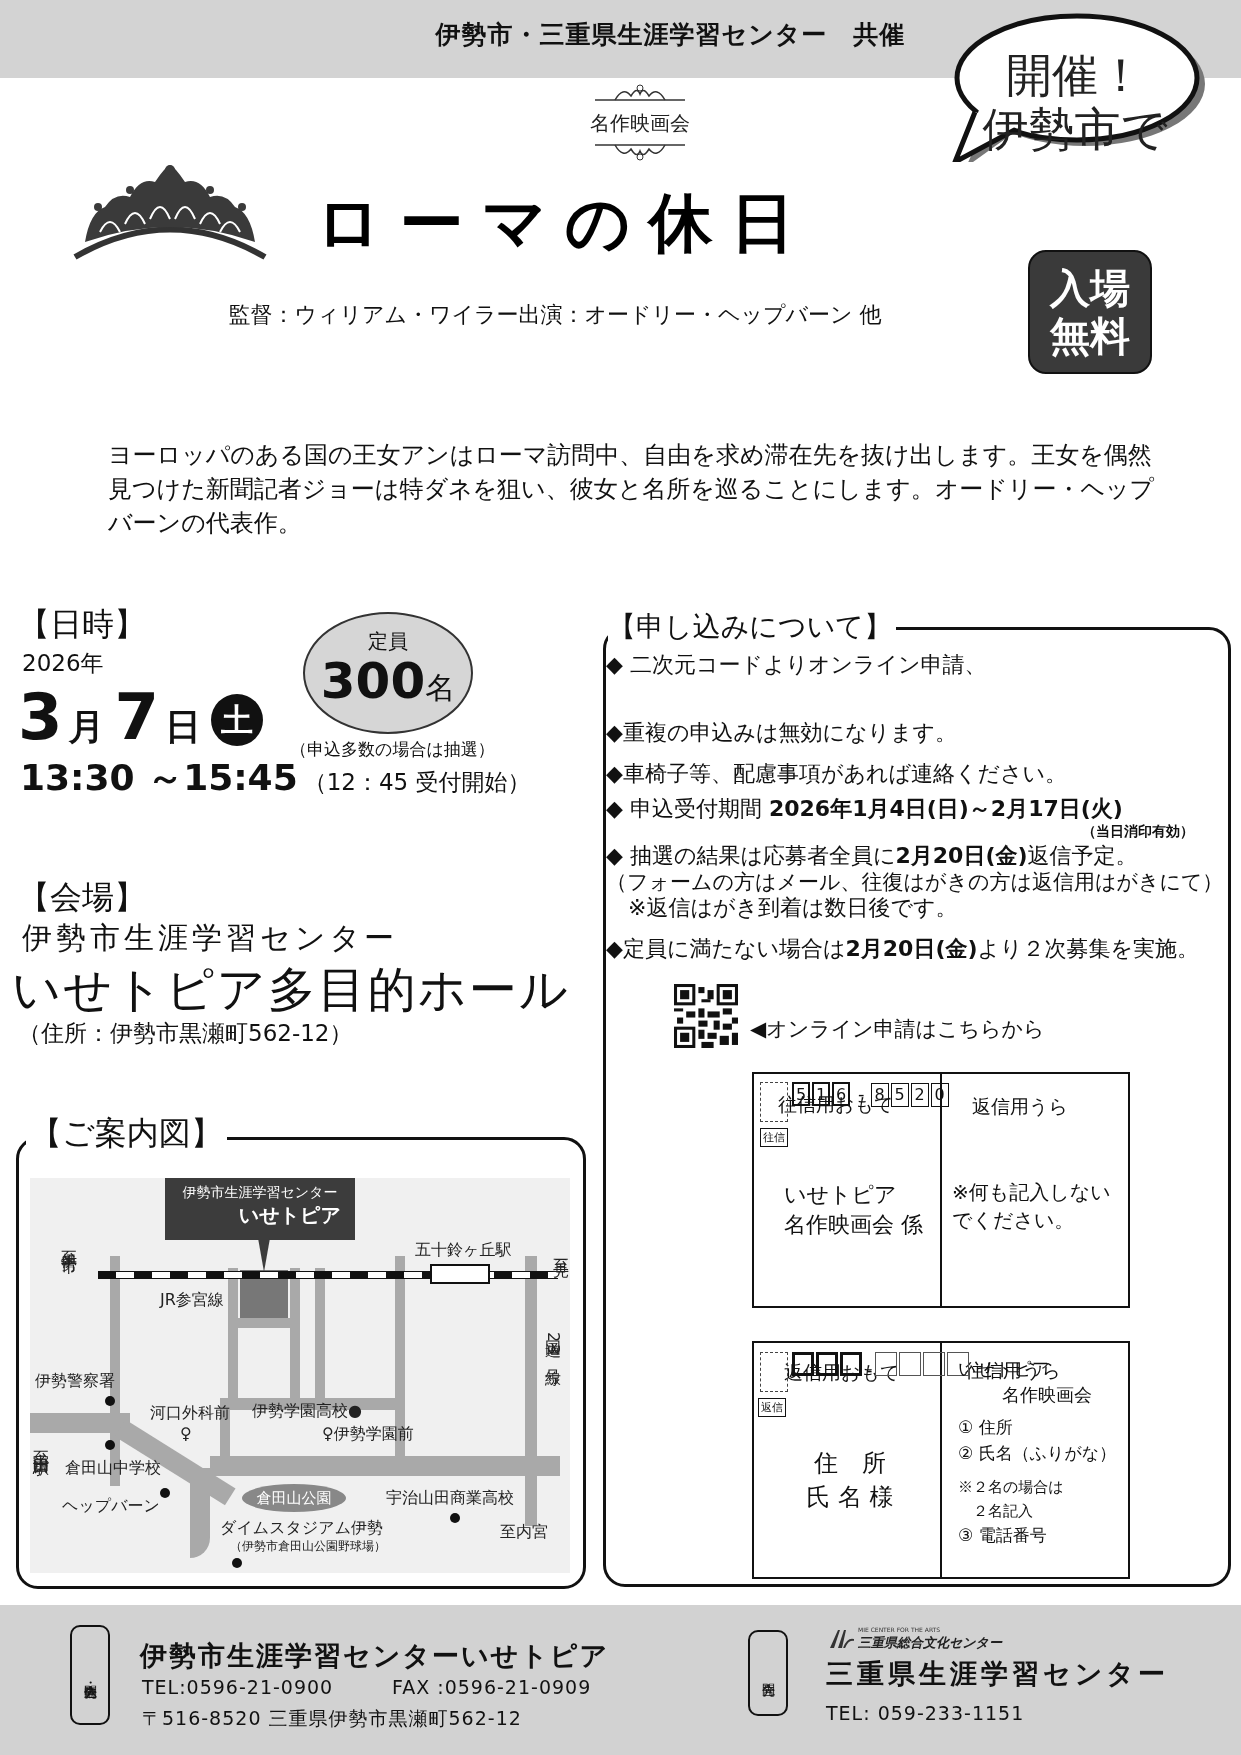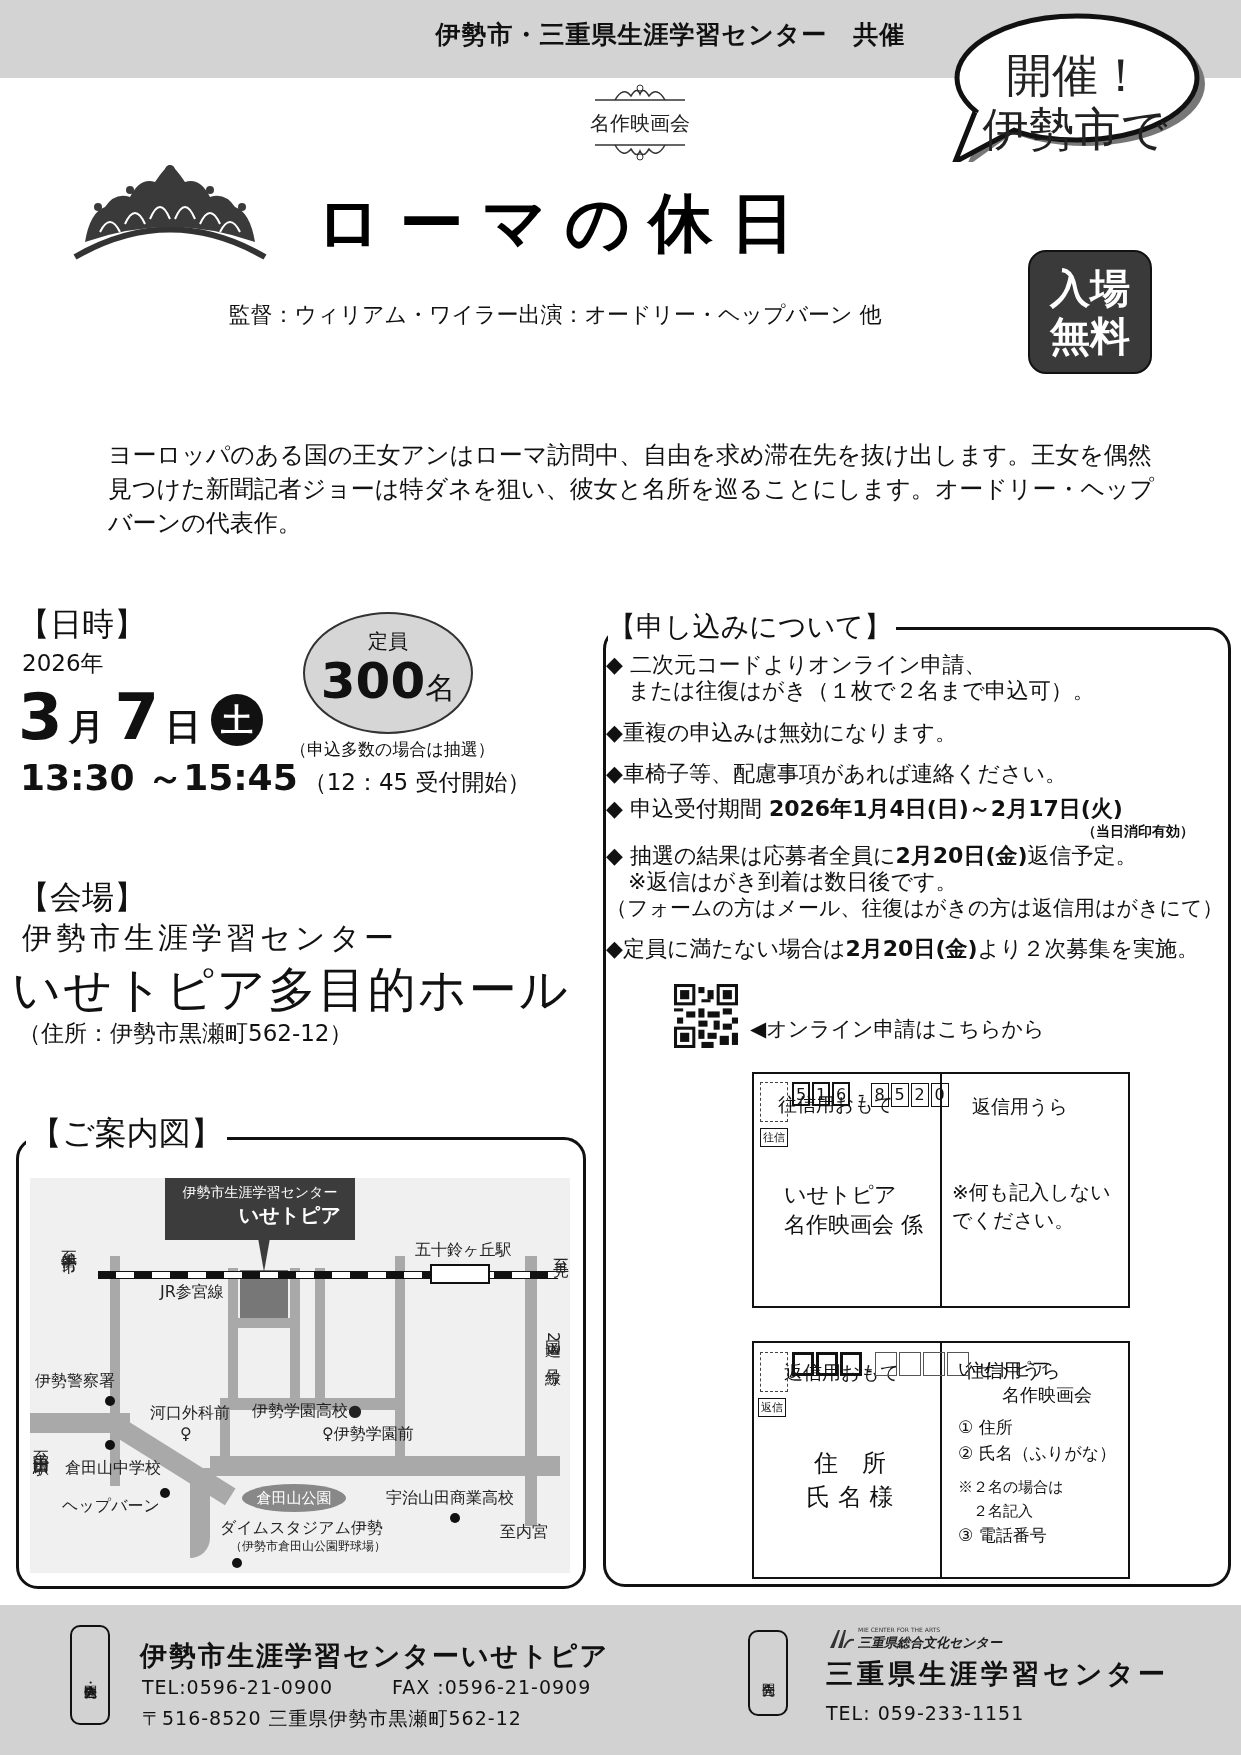--- a/index.html
+++ b/index.html
@@ -167,32 +167,31 @@
 <div class="abs sec-head venue-head">【会場】</div>
 <div class="abs venue-1">伊勢市生涯学習センター</div>
 <div class="abs venue-2">いせトピア多目的ホール</div>
 <div class="abs venue-3">（住所：伊勢市黒瀬町562-12）</div>
 
 <div class="abs app-box"></div>
 <div class="abs app-head">【申し込みについて】</div>
 
 <div class="abs app-item" style="top:652px;">
   <div>◆ 二次元コードよりオンライン申請、</div>
-  <div>　または往復はがき（１枚で２名まで申込可）。</div>
 </div>
 <div class="abs app-item" style="top:720px;">◆重複の申込みは無効になります。</div>
 <div class="abs app-item" style="top:761px;">◆車椅子等、配慮事項があれば連絡ください。</div>
 <div class="abs app-item" style="top:796px;">
   <span>◆ 申込受付期間 </span><b>2026年1月4日(日)～2月17日(火)</b>
 </div>
 <div class="abs app-note-r">（当日消印有効）</div>
 <div class="abs app-item" style="top:843px;">
   <div><span>◆ 抽選の結果は応募者全員に</span><b>2月20日(金)</b><span>返信予定。</span></div>
+  <div style="font-size:21px;">（フォームの方はメール、往復はがきの方は返信用はがきにて）</div>
   <div>　※返信はがき到着は数日後です。</div>
-  <div style="font-size:21px;">（フォームの方はメール、往復はがきの方は返信用はがきにて）</div>
 </div>
 <div class="abs app-item" style="top:936px;">
   <span>◆定員に満たない場合は</span><b>2月20日(金)</b><span>より２次募集を実施。</span>
 </div>
 
 <svg class="abs qr" viewBox="0 0 21 21">
   <rect width="21" height="21" fill="#fff"></rect>
   <g fill="#111">
     <rect x="0" y="0" width="7" height="7"></rect>
       <rect x="1" y="1" width="5" height="5" fill="#fff"></rect>
@@ -288,21 +287,21 @@
 
   <div class="rail" style="left:68px; top:93px; width:460px;"></div>
   <div style="position:absolute; left:400px; top:86px; width:60px; height:20px; background:#fff; border:2px solid #111;"></div>
 
   <div class="map-callout" style="left:135px; top:0; width:190px; height:62px;">
     <div style="font-size:14px; padding-top:6px;">伊勢市生涯学習センター</div>
     <div style="font-size:20px; font-weight:bold; text-align:right; padding-right:14px;">いせトピア</div>
   </div>
   <div style="position:absolute; left:228px; top:60px; width:0; height:0; border-left:6px solid transparent; border-right:6px solid transparent; border-top:34px solid #3c3c3c;"></div>
 
-  <div class="map-label" style="left:130px; top:104px;text-align:right;">JR参宮線</div>
+  <div class="map-label" style="left:130px; top:112px;text-align:right;">JR参宮線</div>
   <div class="map-label" style="left:385px; top:62px;">五十鈴ヶ丘駅</div>
   <div class="vtext" style="left:28px; top:60px;">至伊勢市</div>
   <div class="vtext" style="left:520px; top:68px;">至二見</div>
   <div class="vtext" style="left:512px; top:150px;">国道23号線</div>
   <div class="map-label" style="left:5px; top:193px;">伊勢警察署</div>
   <div class="dot" style="left:75px; top:218px;"></div>
   <div class="map-label" style="left:120px; top:225px;">河口外科前</div>
   <div class="map-label" style="left:150px; top:246px;">♀</div>
   <div class="map-label" style="left:222px; top:223px;">伊勢学園高校●</div>
   <div class="map-label" style="left:292px; top:246px;">♀伊勢学園前</div>

